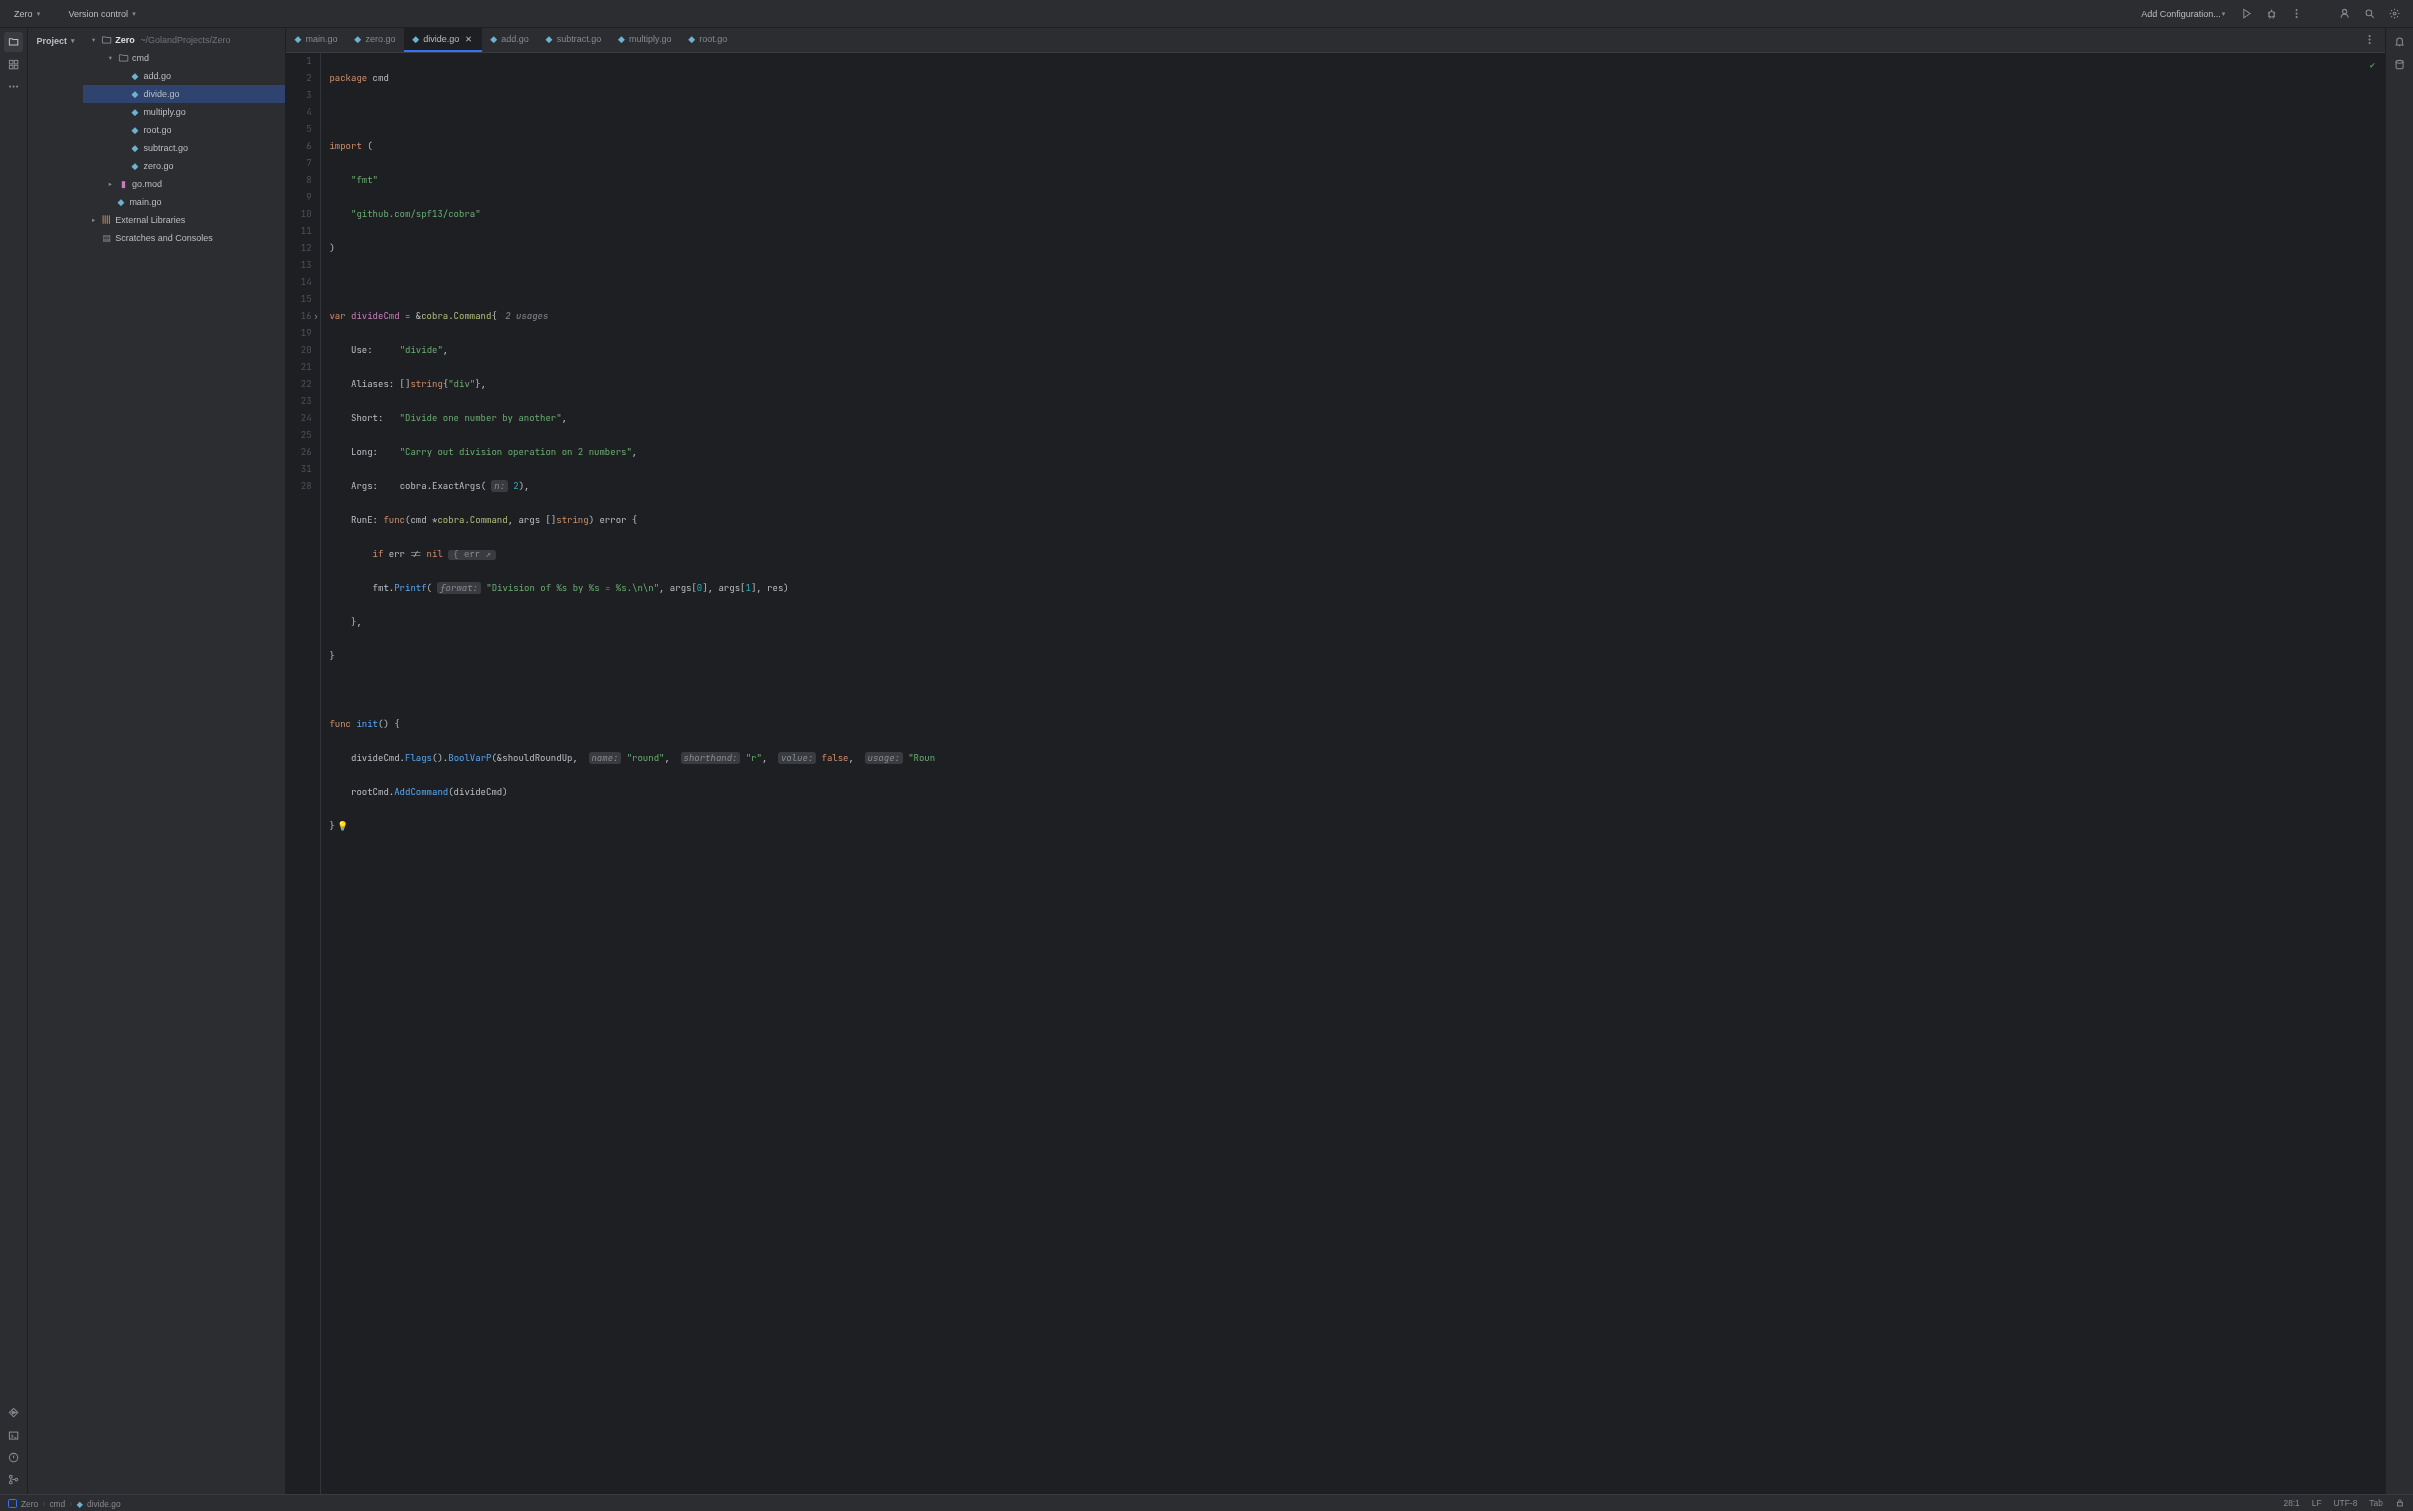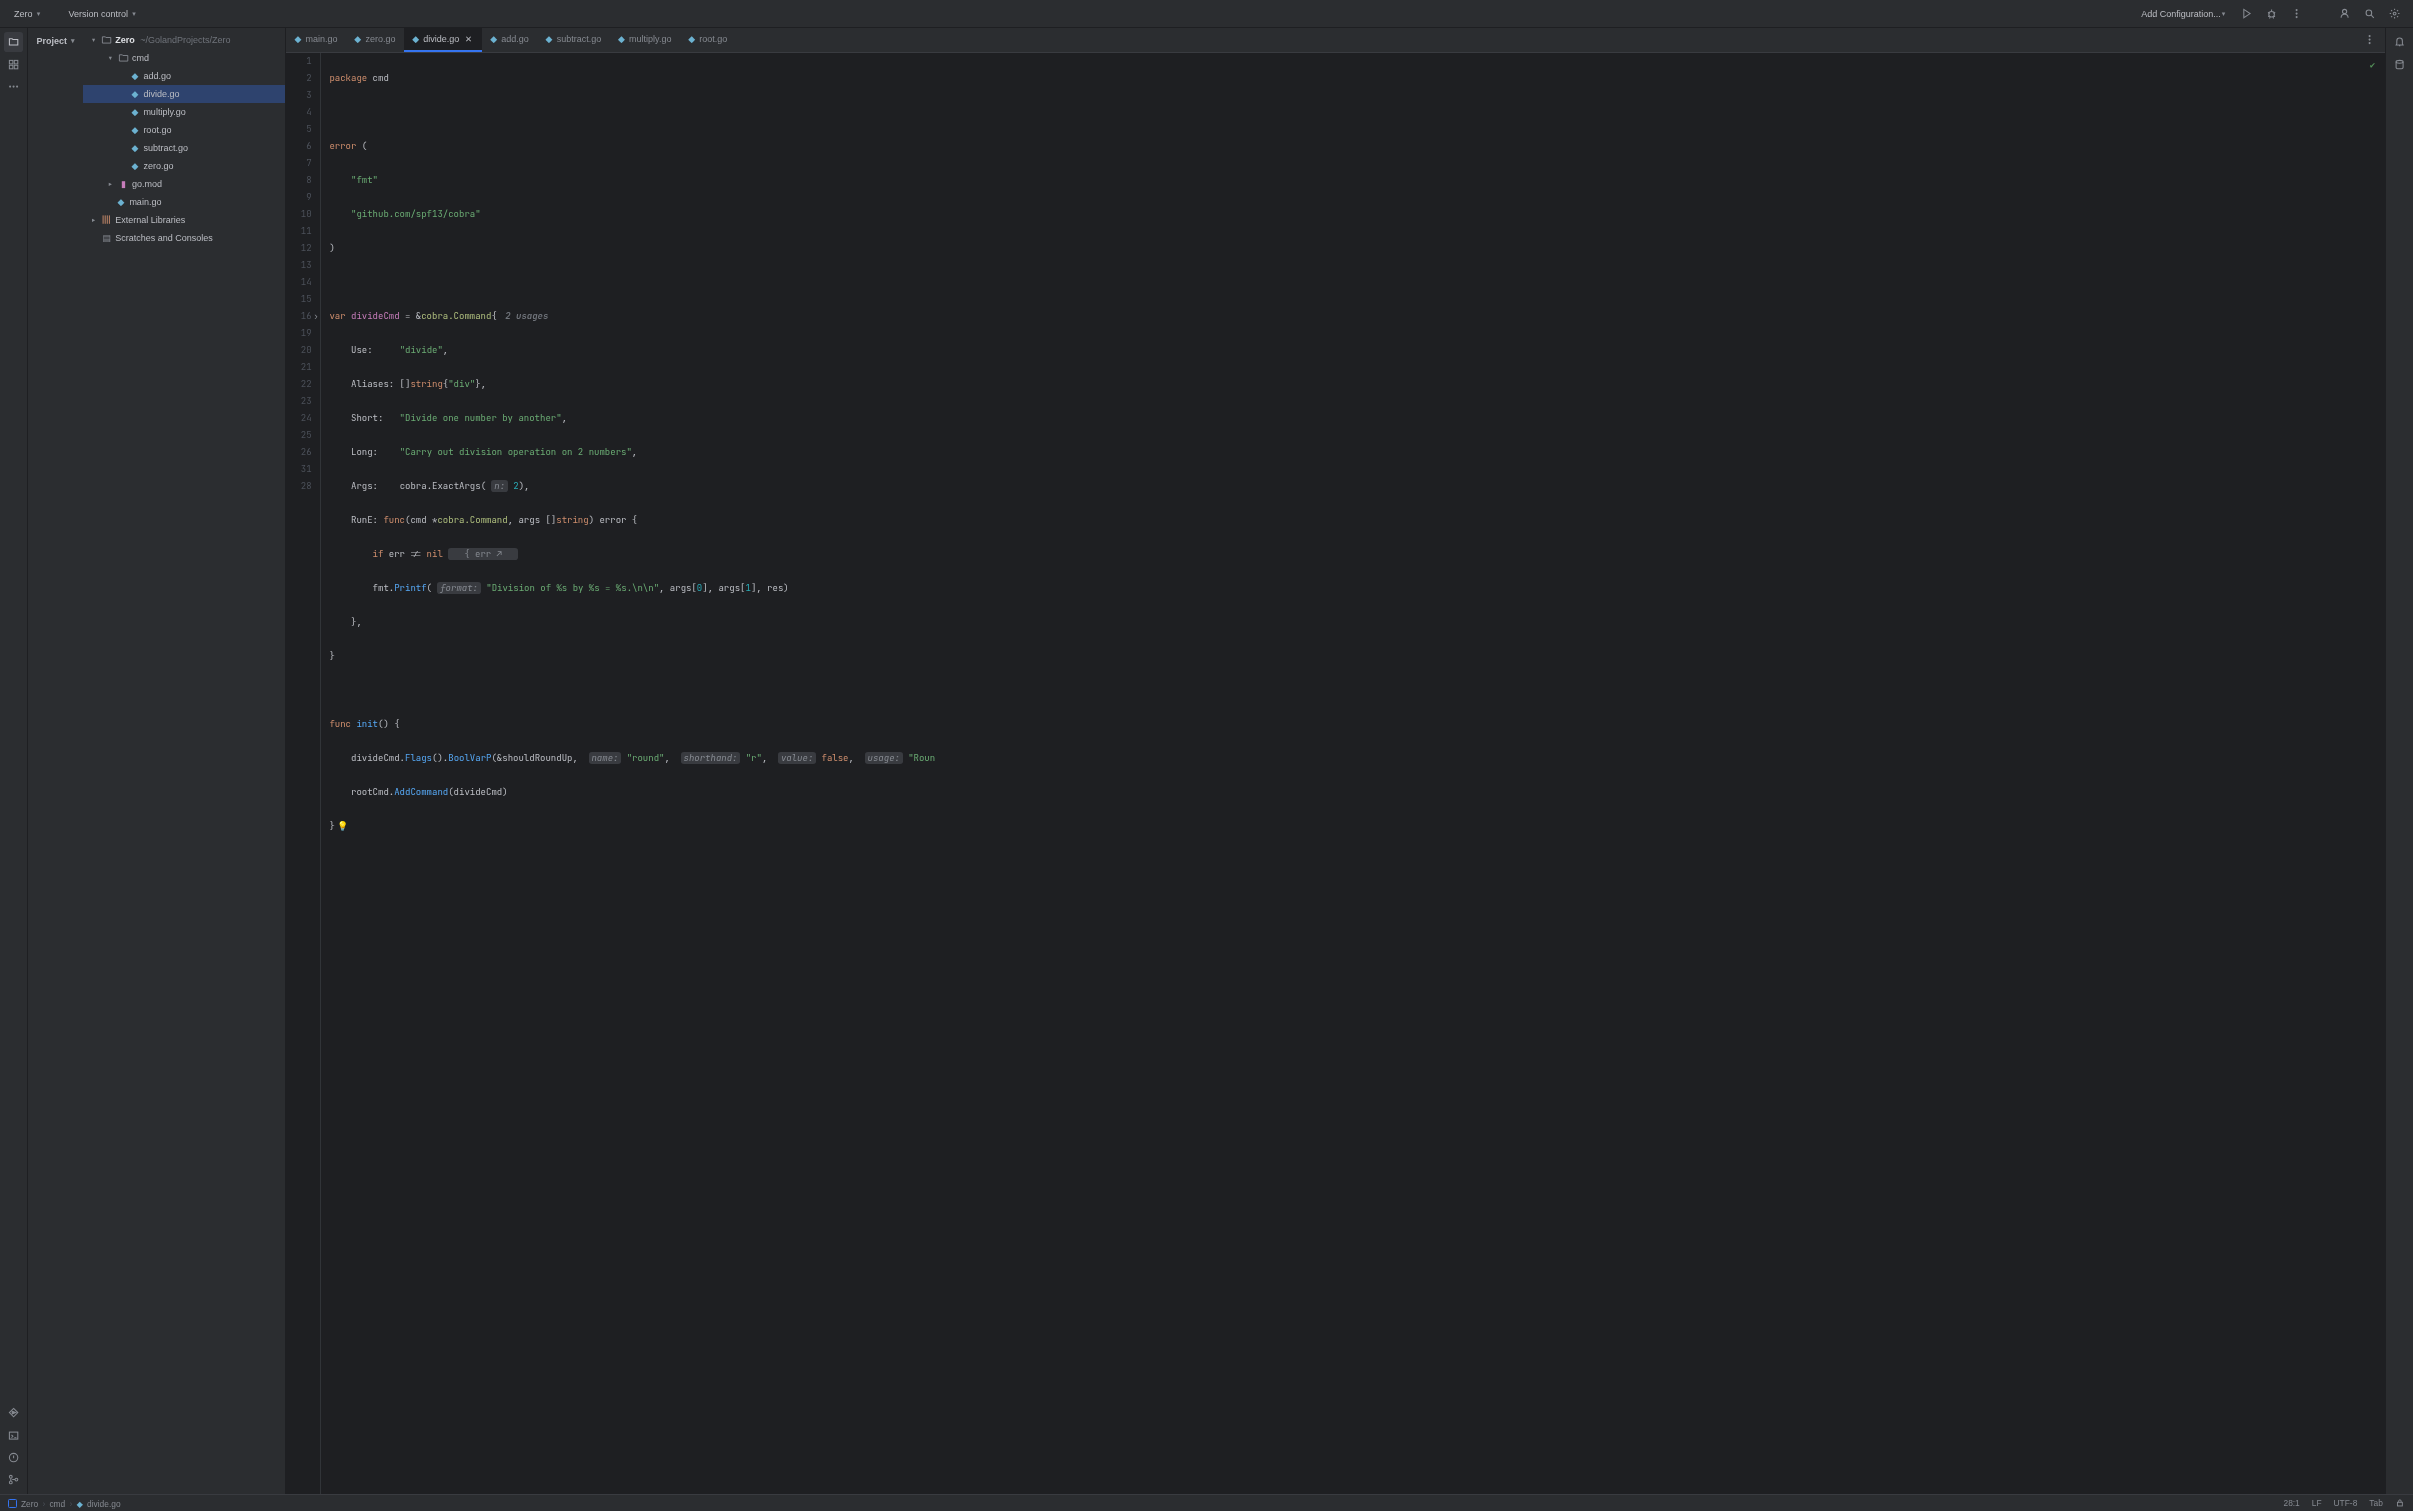--- a/index.html
+++ b/index.html
@@ -154,21 +154,21 @@
 .code-line { height: 17px; }
 .kw { color: #cf8e6d; }
 .str { color: #6aab73; }
 .fn { color: #56a8f5; }
 .num { color: #2aacb8; }
 .type { color: #afbf7e; }
 .ident { color: #c77dbb; }
 .pkg { color: #bcbec4; }
 .hint { background: #393b40; color: #868a91; border-radius: 2.8px; padding: 0 2.8px; font-style: italic; }
 .usage-hint { color: #6f737a; font-style: italic; margin-left: 8.4px; font-weight: bold; }
-.err-fold { background: #393b40; border-radius: 2.8px; padding: 0 16px; color: #868a91; }
+.err-fold { background: #393b40; border-radius: 2.8px; padding: 0 5px; color: #868a91; font-family: Liberation Mono, monospace; }
 .bulb { color: #f2c55c; margin-left: 2.1px; }
 .check { position: absolute; top: 4.2px; right: 9.8px; color: #549159; }
 
 
 .right-strip {
   width: 28px;
   background: #2b2d30;
   border-left: 0.7px solid #1e1f22;
   display: flex;
   flex-direction: column;
@@ -464,21 +464,21 @@
             <div class="gutter-line">23</div>
           <div class="gutter-line">24</div>
             <div class="gutter-line">25</div>
             <div class="gutter-line">26</div>
           <div class="gutter-line">31</div>
             <div class="gutter-line">28</div>
         </div>
         <div class="code">
 <div class="code-line"><span class="kw">package</span> <span class="pkg">cmd</span></div>
 <div class="code-line"></div>
-<div class="code-line"><span class="kw">error</span> (</div>
+<div class="code-line"><span class="kw">import</span> (</div>
 <div class="code-line">    <span class="str">"fmt"</span></div>
 <div class="code-line">    <span class="str">"github.com/spf13/cobra"</span></div>
 <div class="code-line">)</div>
 <div class="code-line"></div>
 <div class="code-line"><span class="kw">var</span> <span class="ident">divideCmd</span> <span>= &amp;</span><span class="type">cobra.Command</span>{<span class="usage-hint">2 usages</span></div>
 <div class="code-line">    <span>Use:</span>     <span class="str">"divide"</span>,</div>
 <div class="code-line">    <span>Aliases:</span> []<span class="kw">string</span>{<span class="str">"div"</span>},</div>
 <div class="code-line">    <span>Short:</span>   <span class="str">"Divide one number by another"</span>,</div>
 <div class="code-line">    <span>Long:</span>    <span class="str">"Carry out division operation on 2 numbers"</span>,</div>
 <div class="code-line">    <span>Args:</span>    <span>cobra.ExactArgs</span>( <span class="hint">n:</span> <span class="num">2</span>),</div>

